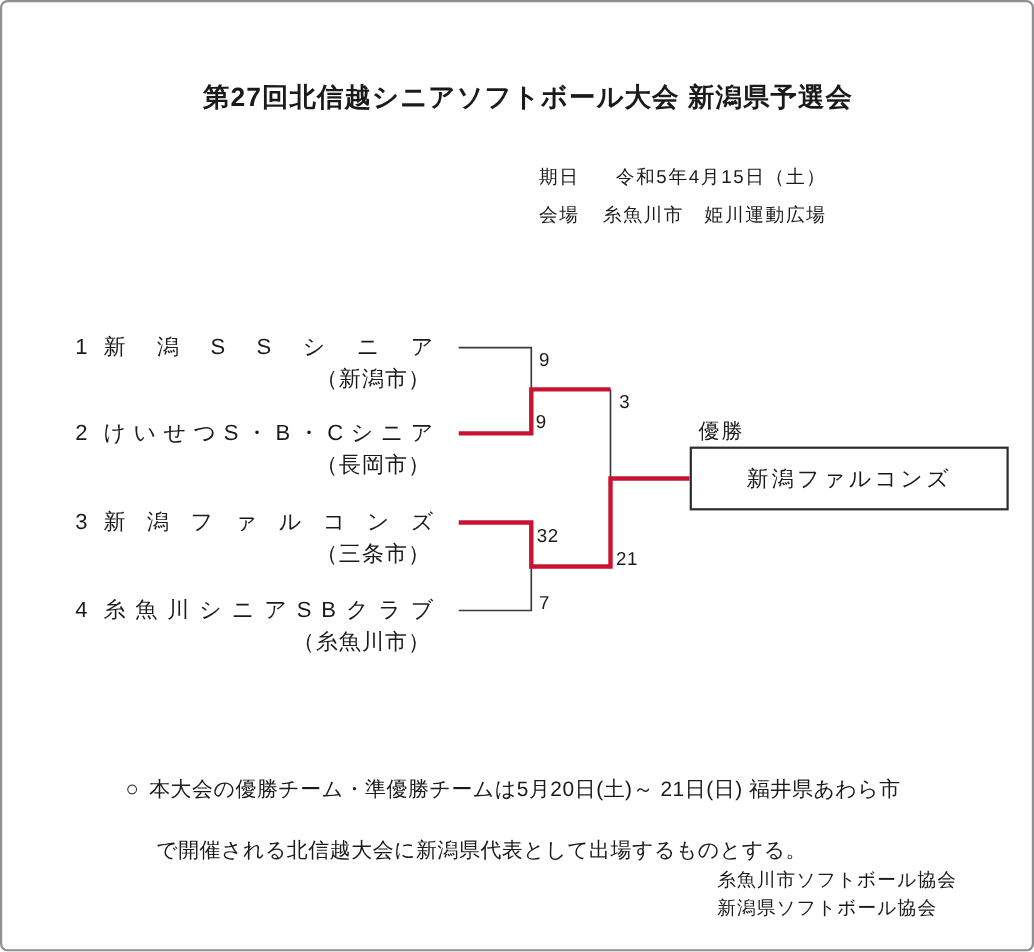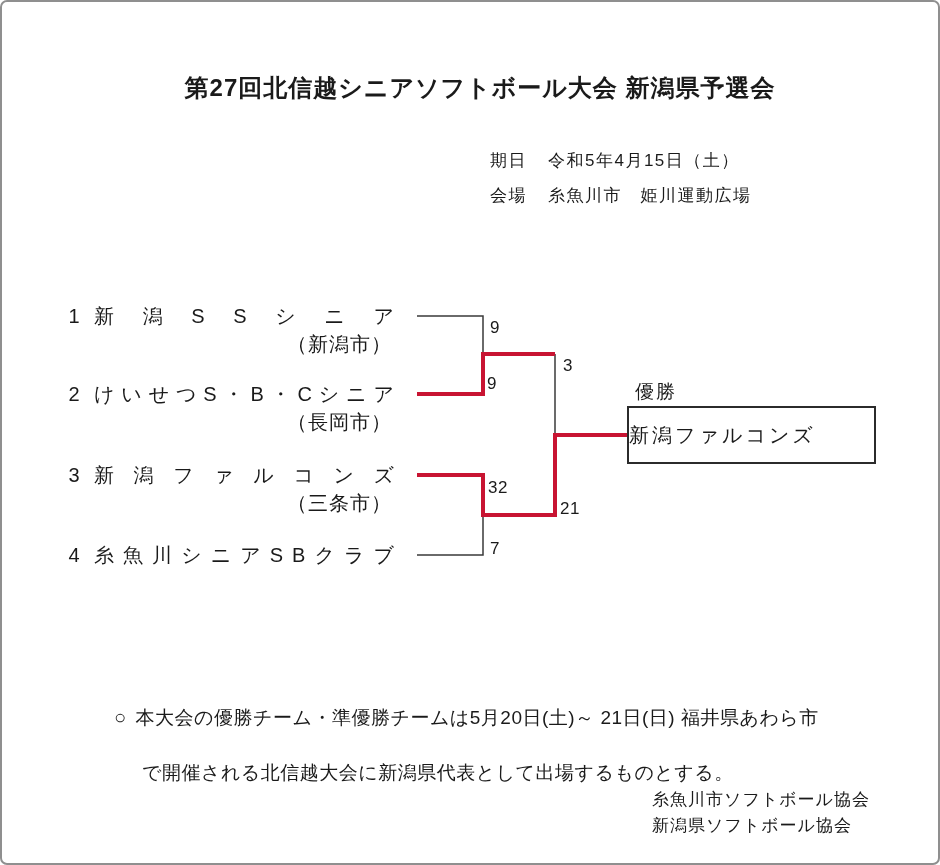--- a/index.html
+++ b/index.html
@@ -13,21 +13,21 @@
     overflow:hidden;
     font-family:"Liberation Sans","DejaVu Sans",sans-serif;
     color:#1a1a1a;
   }
   .title{
     position:absolute;top:70px;left:0;right:0;
     margin:0;text-align:center;
     font-size:24px;font-weight:bold;letter-spacing:1px;padding-left:20px;
   }
   .meta{position:absolute;left:488px;top:150px;font-size:17px;letter-spacing:1.5px;}
-  .meta-row{display:flex;margin-bottom:17px;height:18px;line-height:18px;}
+  .meta-row{display:flex;margin-bottom:17px;height:18px;line-height:18px;justify-content:space-between;}
   .meta-label{width:58px;}
   .bracket-lines{position:absolute;left:0;top:0;pointer-events:none;}
   .loser-line{fill:none;stroke:#3a3a3a;stroke-width:1.5;}
   .winner-line{fill:none;stroke:#c81432;stroke-width:4;stroke-linecap:butt;stroke-linejoin:miter;}
   .team{
     position:absolute;left:60px;height:24px;line-height:24px;
     font-size:20px;display:flex;align-items:center;
   }
   .seed{display:inline-block;width:24px;text-align:center;flex:0 0 24px;}
   .tname{
@@ -36,23 +36,23 @@
   }
   .city{
     position:absolute;left:92px;width:298px;
     text-align:right;font-size:20px;letter-spacing:1px;font-family:Liberation Mono, monospace;
   }
   .score{
     position:absolute;font-size:17px;letter-spacing:0.5px;color:#1a1a1a;
   }
   .champ-label{position:absolute;left:633px;top:377px;font-size:19px;letter-spacing:2px;}
   .champ-box{
-    position:absolute;left:625px;top:404px;width:249px;height:58px;
+    position:absolute;left:625px;top:404px;width:290px;height:58px;
     box-sizing:border-box;border:2px solid #2b2b2b;background:#fff;
-    display:flex;align-items:center;
+    display:flex;align-items:center;justify-content:center;
     font-size:20px;letter-spacing:3px;
   }
   .note{position:absolute;font-size:19px;letter-spacing:0.5px;white-space:nowrap;}
   .note .bullet{margin-right:9px;font-size:20px;}
   .orgs{position:absolute;left:650px;top:785px;font-size:17px;letter-spacing:1px;line-height:26px;}
 </style>
 </head>
 <body>
 
 <div class="page">
@@ -137,20 +137,21 @@
         <span>シ</span>
         <span>ニ</span>
         <span>ア</span>
         <span>S</span>
         <span>B</span>
         <span>ク</span>
         <span>ラ</span>
         <span>ブ</span>
       </span>
   </div>
+  <div class="city" style="top:568px">（糸魚川市）</div>
 
   <span class="score" style="left:488px;top:316px">9</span>
   <span class="score" style="left:485px;top:372px">9</span>
   <span class="score" style="left:561px;top:354px">3</span>
   <span class="score" style="left:486px;top:476px">32</span>
   <span class="score" style="left:558px;top:497px">21</span>
   <span class="score" style="left:488px;top:537px">7</span>
 
   <div class="champ-label">優勝</div>
   <div class="champ-box">

